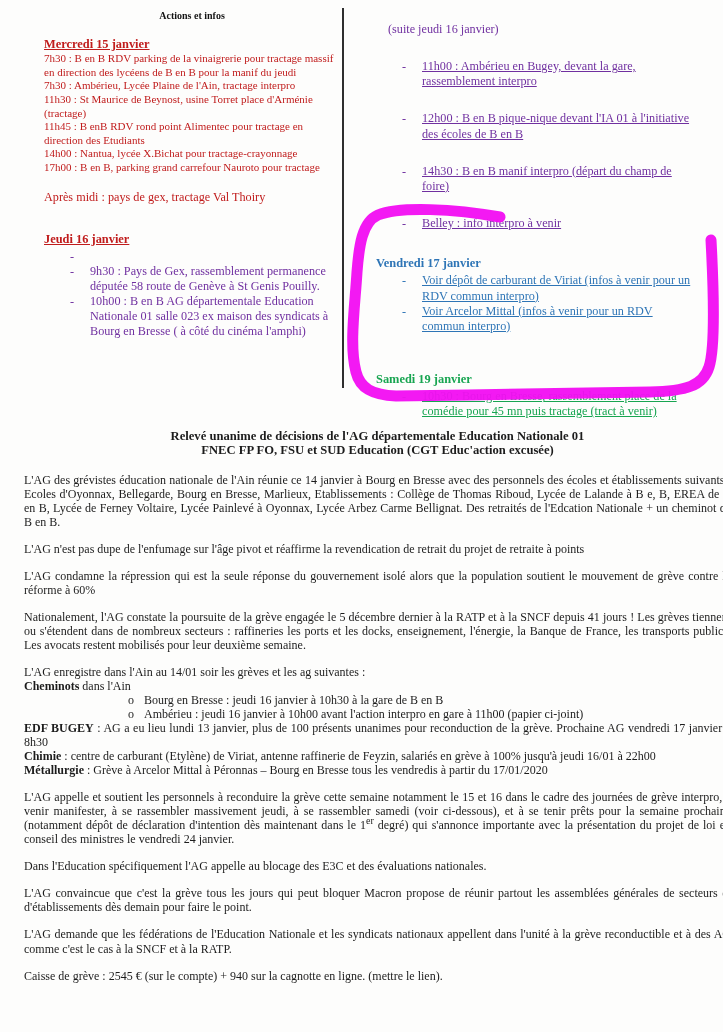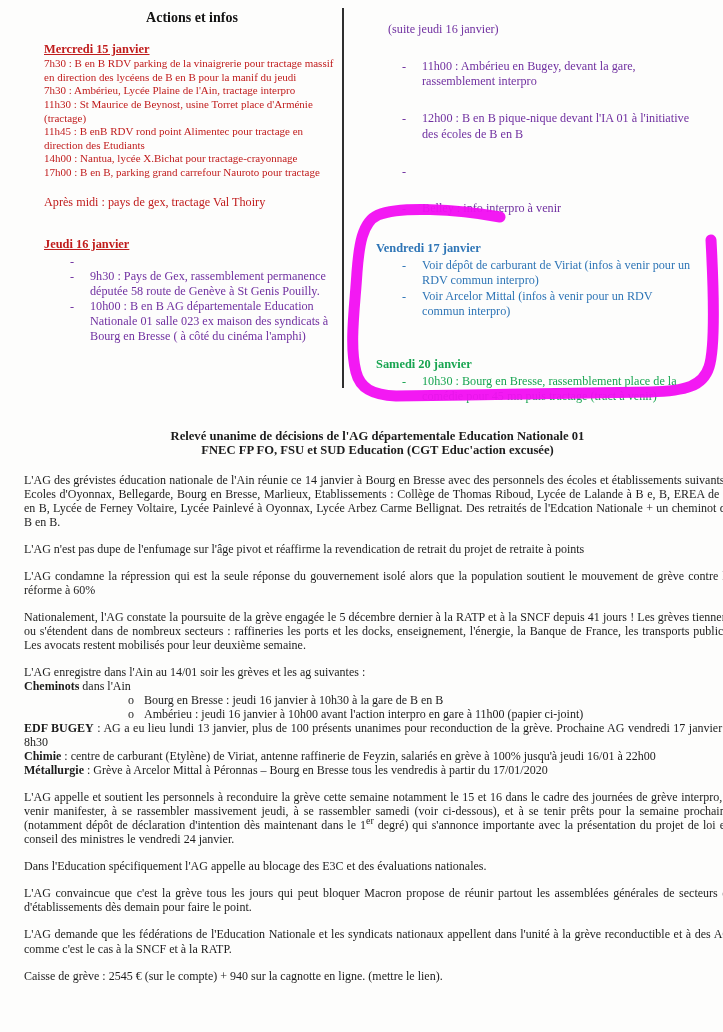--- a/index.html
+++ b/index.html
@@ -7,41 +7,41 @@
     --magenta:#f20df2; --ink:#1c1c1c;
   }
   html,body{margin:0;padding:0;}
   body{
     width:723px;height:1032px;position:relative;overflow:hidden;
     background:#fdfdfc;color:var(--ink);
     font-family:"Liberation Serif", serif;
   }
   
   .schedule-left{position:absolute;left:44px;top:10px;width:296px;}
-  .sched-title{text-align:center;font-weight:bold;font-size:14px;color:#141414;margin-bottom:16px;}
+  .sched-title{text-align:center;font-weight:bold;font-size:10px;color:#141414;margin-bottom:16px;}
   .day-heading{font-weight:bold;font-size:12.4px;}
   .day-heading.red{color:var(--red);text-decoration:underline;}
   .red-body{color:var(--red);font-size:11px;line-height:1.24;}
   .red-body .entry{margin:0;}
   .afternoon{color:var(--red);font-size:12.2px;margin-top:15px;}
   .thursday-block{margin-top:27px;}
   .dash-list{margin-top:2px;}
   .dash-item{display:flex;font-size:12.2px;line-height:1.24;}
   .dash-item .dash{flex:0 0 auto;text-align:left;}
   .purple-text{color:var(--purple);}
   .blue-text{color:var(--blue);}
   .green-text{color:var(--green);}
   
   .schedule-left .dash-item .dash{width:20px;margin-left:26px;}
   .schedule-left .dash-item .itx{flex:1;}
   .divider{position:absolute;left:342px;top:8px;width:2px;height:380px;background:#2e2e2e;}
   .schedule-right{position:absolute;left:388px;top:22px;width:304px;font-size:12.2px;line-height:1.24;}
   .suite{margin:0;}
   .schedule-right .dash-item .dash{width:20px;margin-left:14px;}
-  .schedule-right .dash-item .itx{flex:1;}
+  .schedule-right .dash-item .itx{flex:1;text-decoration:underline;}
   .gapped .dash-item{margin-top:22px;}
   .friday-block{margin-top:25px;margin-left:-12px;}
   .friday-block .day-heading{margin-bottom:1px;}
   .friday-block .dash-item .dash{margin-left:26px;}
   .saturday-block{margin-top:38px;margin-left:-12px;}
   .saturday-block .day-heading{margin-bottom:1px;}
   .saturday-block .dash-item .dash{margin-left:26px;}
   
   .annotation-svg{position:absolute;left:0;top:0;width:723px;height:1032px;pointer-events:none;}
   
@@ -101,20 +101,21 @@
       <div class="dash-item">
         <span class="dash">-</span>
         <span class="itx">11h00 : Ambérieu en Bugey, devant la gare, rassemblement interpro</span>
       </div>
       <div class="dash-item">
         <span class="dash">-</span>
         <span class="itx">12h00 : B en B pique-nique devant l'IA 01 à l'initiative des écoles de B en B</span>
       </div>
       <div class="dash-item">
         <span class="dash">-</span>
+        <span class="itx">14h30 : B en B manif interpro (départ du champ de foire)</span>
       </div>
       <div class="dash-item">
         <span class="dash">-</span>
         <span class="itx">Belley : info interpro à venir</span>
       </div>
     </div>
 
   <div class="friday-block">
     <div class="day-heading blue-text">Vendredi 17 janvier</div>
     <div class="dash-list blue-text">
@@ -123,21 +124,21 @@
           <span class="itx">Voir dépôt de carburant de Viriat (infos à venir pour un RDV commun interpro)</span>
         </div>
         <div class="dash-item">
           <span class="dash">-</span>
           <span class="itx">Voir Arcelor Mittal (infos à venir pour un RDV commun interpro)</span>
         </div>
       </div>
   </div>
 
   <div class="saturday-block">
-    <div class="day-heading green-text">Samedi 20 janvier</div>
+    <div class="day-heading green-text">Samedi 19 janvier</div>
     <div class="dash-list green-text">
         <div class="dash-item">
           <span class="dash">-</span>
           <span class="itx">10h30 : Bourg en Bresse, rassemblement place de la comédie pour 45 mn puis tractage (tract à venir)</span>
         </div>
       </div>
   </div>
 </div>
 
 <svg class="annotation-svg" viewBox="0 0 723 1032">

